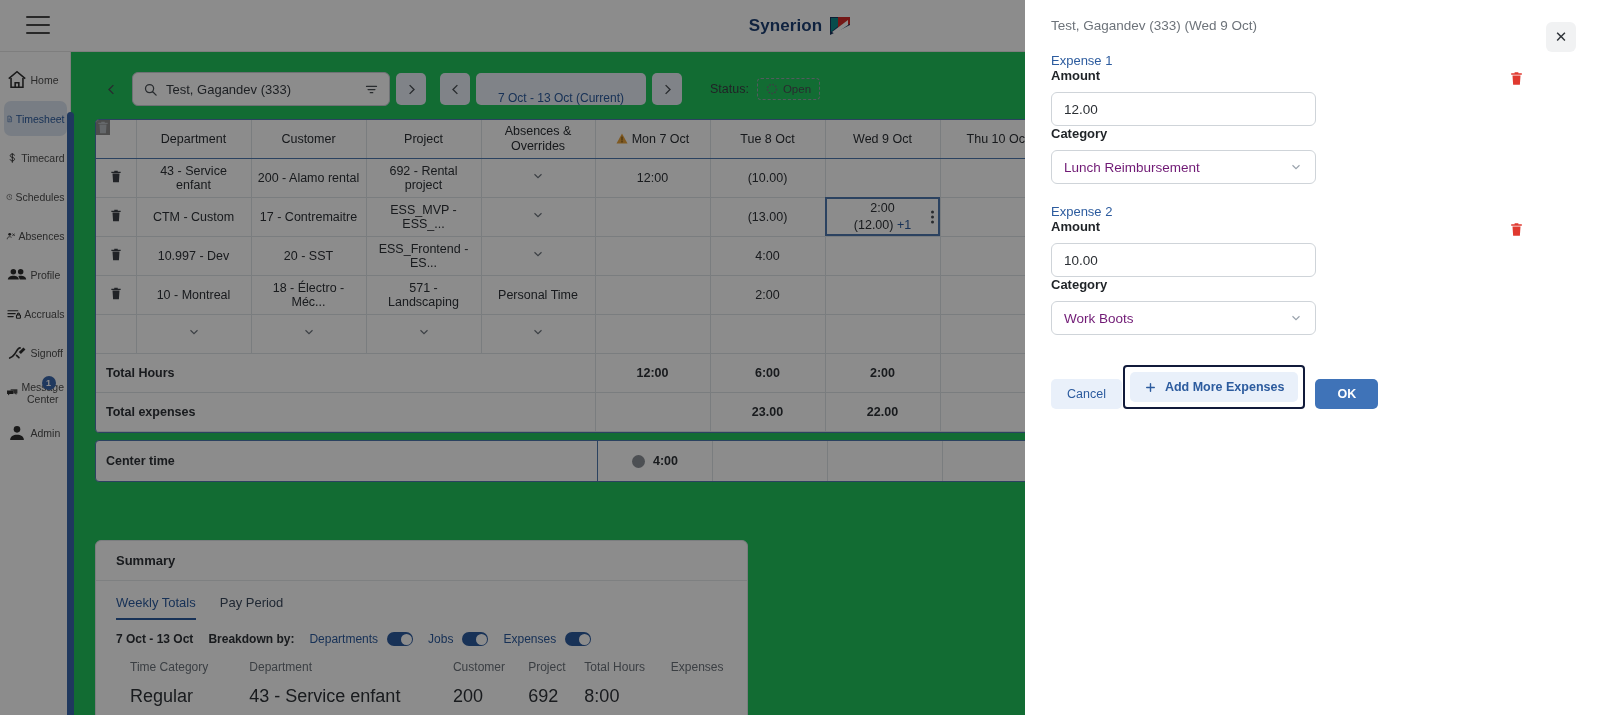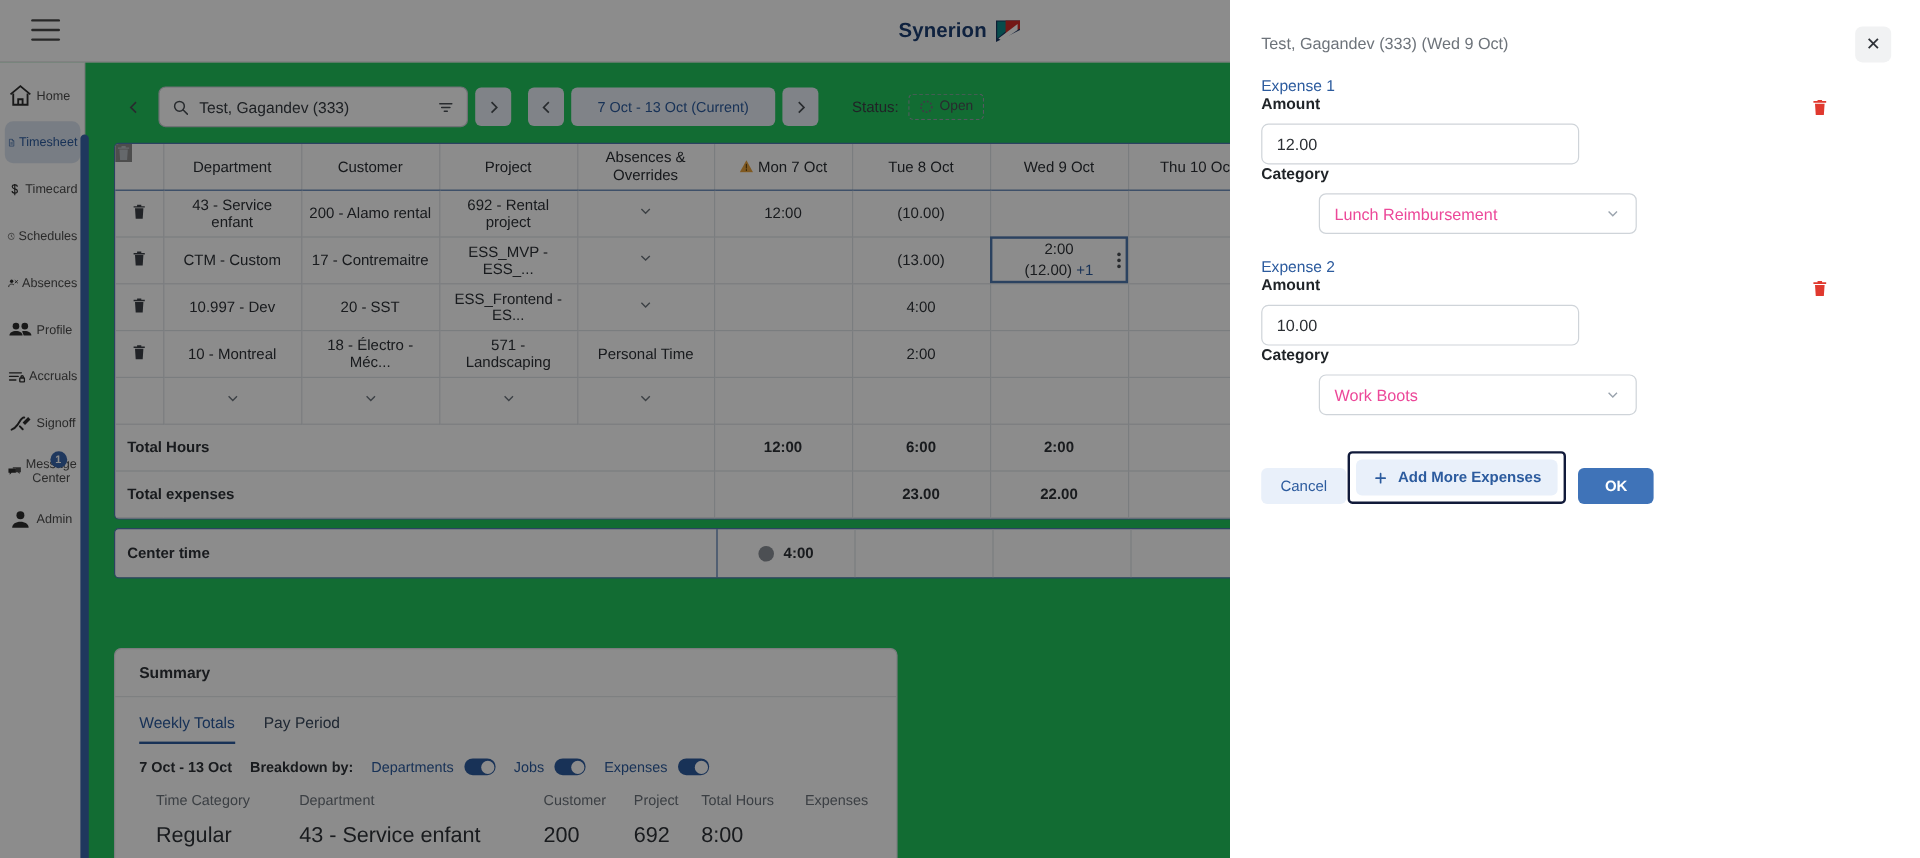--- a/index.html
+++ b/index.html
@@ -79,21 +79,21 @@
   .tb-arrow.filled { background: #e9eff7; color: #5b7ba6; }
   .emp-search {
     width: 258px; height: 34px; border: 1px solid #c9ced4; border-radius: 6px;
     background: #fff; display: flex; align-items: center; padding: 0 10px; gap: 8px;
     cursor: text;
   }
   .emp-search .val { flex: 1; font-size: 13px; color: #373c42; }
   .ico14 { width: 15px; height: 15px; display: block; color: #4a4f55; }
   .period-pill {
     width: 170px; height: 32px; border-radius: 5px; background: #e9eff7;
-    display: flex; align-items: center; justify-content: center;
+    display: flex; align-items: flex-end; justify-content: center;
     font-size: 12px; color: #2c5b9e; cursor: pointer;
   }
   .status-wrap { display: flex; align-items: center; gap: 8px; margin-left: 22px; }
   .status-lbl { font-size: 12.5px; color: #3b4046; }
   .status-badge {
     height: 22px; border: 1px dashed #9aa3ad; border-radius: 4px;
     display: flex; align-items: center; gap: 5px; padding: 0 8px;
     font-size: 11.5px; color: #4a4f55;
   }
   .dotcircle { width: 12px; height: 12px; display: block; }
@@ -189,33 +189,33 @@
     z-index: 50;
   }
 
   
   .modal {
     position: absolute; right: 0; top: 0; width: 575px; height: 715px;
     background: #ffffff; z-index: 60;
     padding: 18px 32px 0 26px;
   }
   .modal-title { font-size: 21px; font-weight: 700; color: #16181b; margin-top: 4px; }
-  .modal-sub { font-size: 13.5px; color: #6d737a; margin-top: 11px; }
+  .modal-sub { font-size: 13.5px; color: #6d737a; }
   .exp-head { font-size: 13px; font-weight: 400; color: #2c5b9e; margin-top: 20px; }
   .fld-label { font-size: 13px; font-weight: 700; color: #1f2327; }
   .txt-input {
     width: 265px; height: 34px; border: 1px solid #cfd4d9; border-radius: 6px;
     display: flex; align-items: center; padding: 0 12px; margin-top: 9px;
     font-size: 13.5px; color: #2b2f34; background: #fff; cursor: text;
   }
   .sel-input {
     width: 265px; height: 34px; border: 1px solid #cfd4d9; border-radius: 6px;
     display: flex; align-items: center; justify-content: space-between;
-    padding: 0 12px; margin-top: 9px; font-size: 13.5px; color: #ec4899;
-    background: #fff; cursor: pointer; margin-left: 48px;
+    padding: 0 12px; margin-top: 9px; font-size: 13.5px; color: #701a75;
+    background: #fff; cursor: pointer;
   }
   .trash-red {
     position: absolute; right: 44px; width: 15px; height: 17px; color: #e0392f;
     cursor: pointer;
   }
   .modal-actions { display: flex; align-items: flex-end; margin-top: 30px; }
   .btn-cancel {
     height: 30px; padding: 0 16px; border-radius: 5px; background: #e9f0fa;
     color: #2c5b9e; font-size: 12.5px; display: flex; align-items: center; cursor: pointer;
   }

